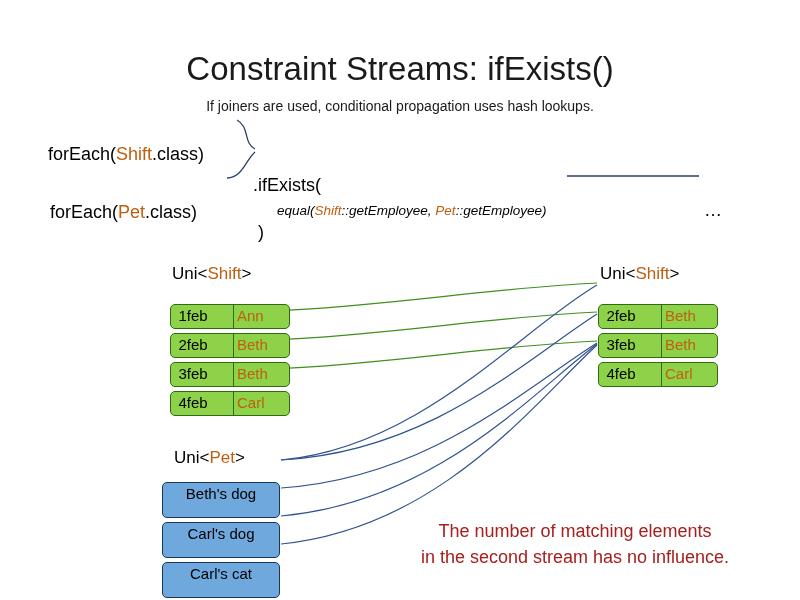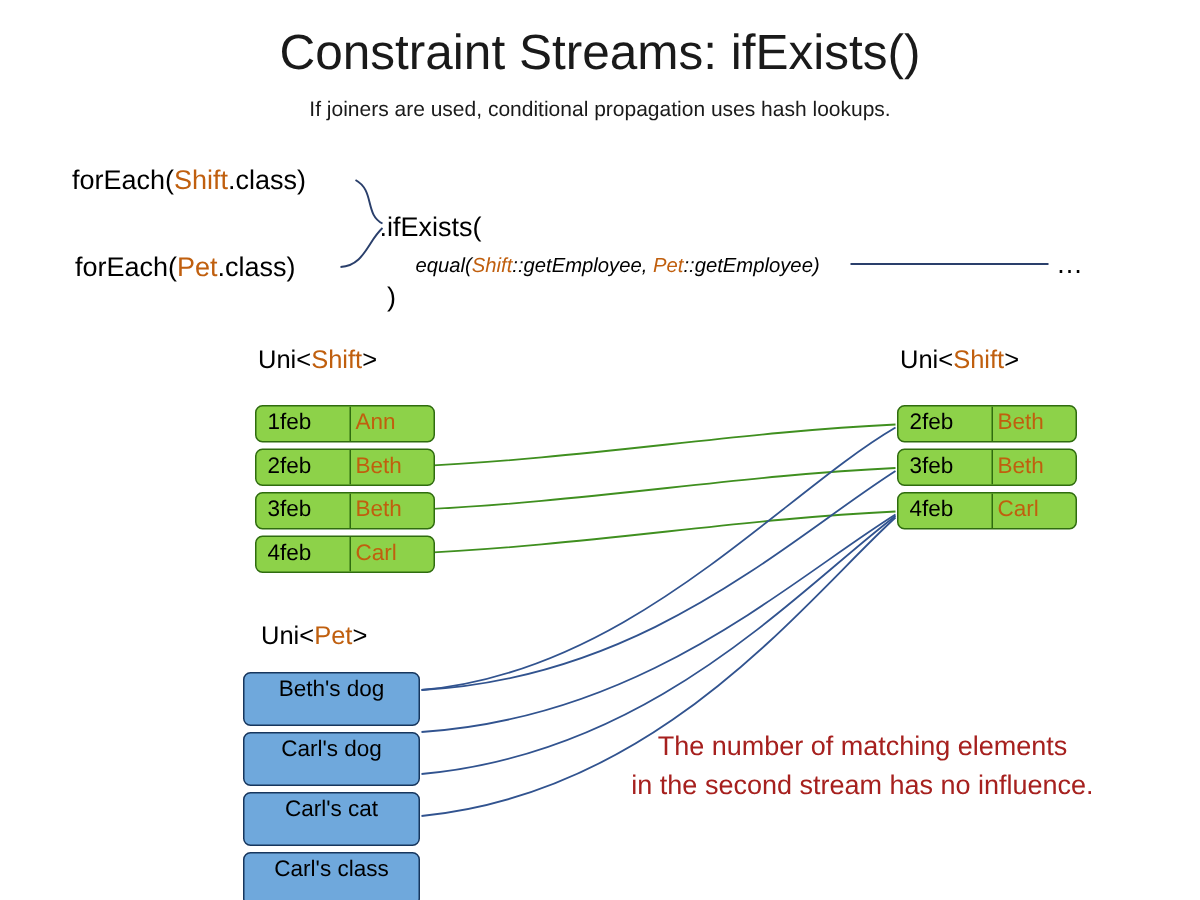--- a/index.html
+++ b/index.html
@@ -1,20 +1,20 @@
 <!DOCTYPE html>
 <html style="--accent-orange: #c05f0e; --green-fill: #8dd249; --green-border: #2f6c0f; --blue-fill: #6fa8dc; --blue-border: #17365d; --note-red: #a6201e; --line-green: #3f8f1f; --line-blue: #31538f; --line-navy: #2a3f6b;"><head>
 <meta charset="utf-8">
 <style>
   html,body { margin:0; padding:0; background:#fff; }
   .slide {
     position:relative; width:800px; height:600px; background:#ffffff;
     font-family:"Liberation Sans", sans-serif; overflow:hidden; color:#111;
   }
-  .abs { position:absolute; }
+  .abs { position:absolute;margin-top:34px; }
   .title { top:16px; left:0; width:100%; text-align:center; font-size:33px; color:#1a1a1a; }
   .subtitle { top:64px; left:0; width:100%; text-align:center; font-size:14px; color:#1a1a1a; }
   .code { font-size:18px; color:#000; white-space:nowrap; }
   .code-small { font-size:13.5px; color:#000; white-space:nowrap;font-style:italic; }
   .orange { color: var(--accent-orange, #c05f0e); }
   .uni-label { font-size:17px; color:#000; white-space:nowrap; }
 
   .gtable .grow {
     display:flex; height:25px; box-sizing:border-box; margin-bottom:4px;
     background: var(--green-fill, #8dd249);

